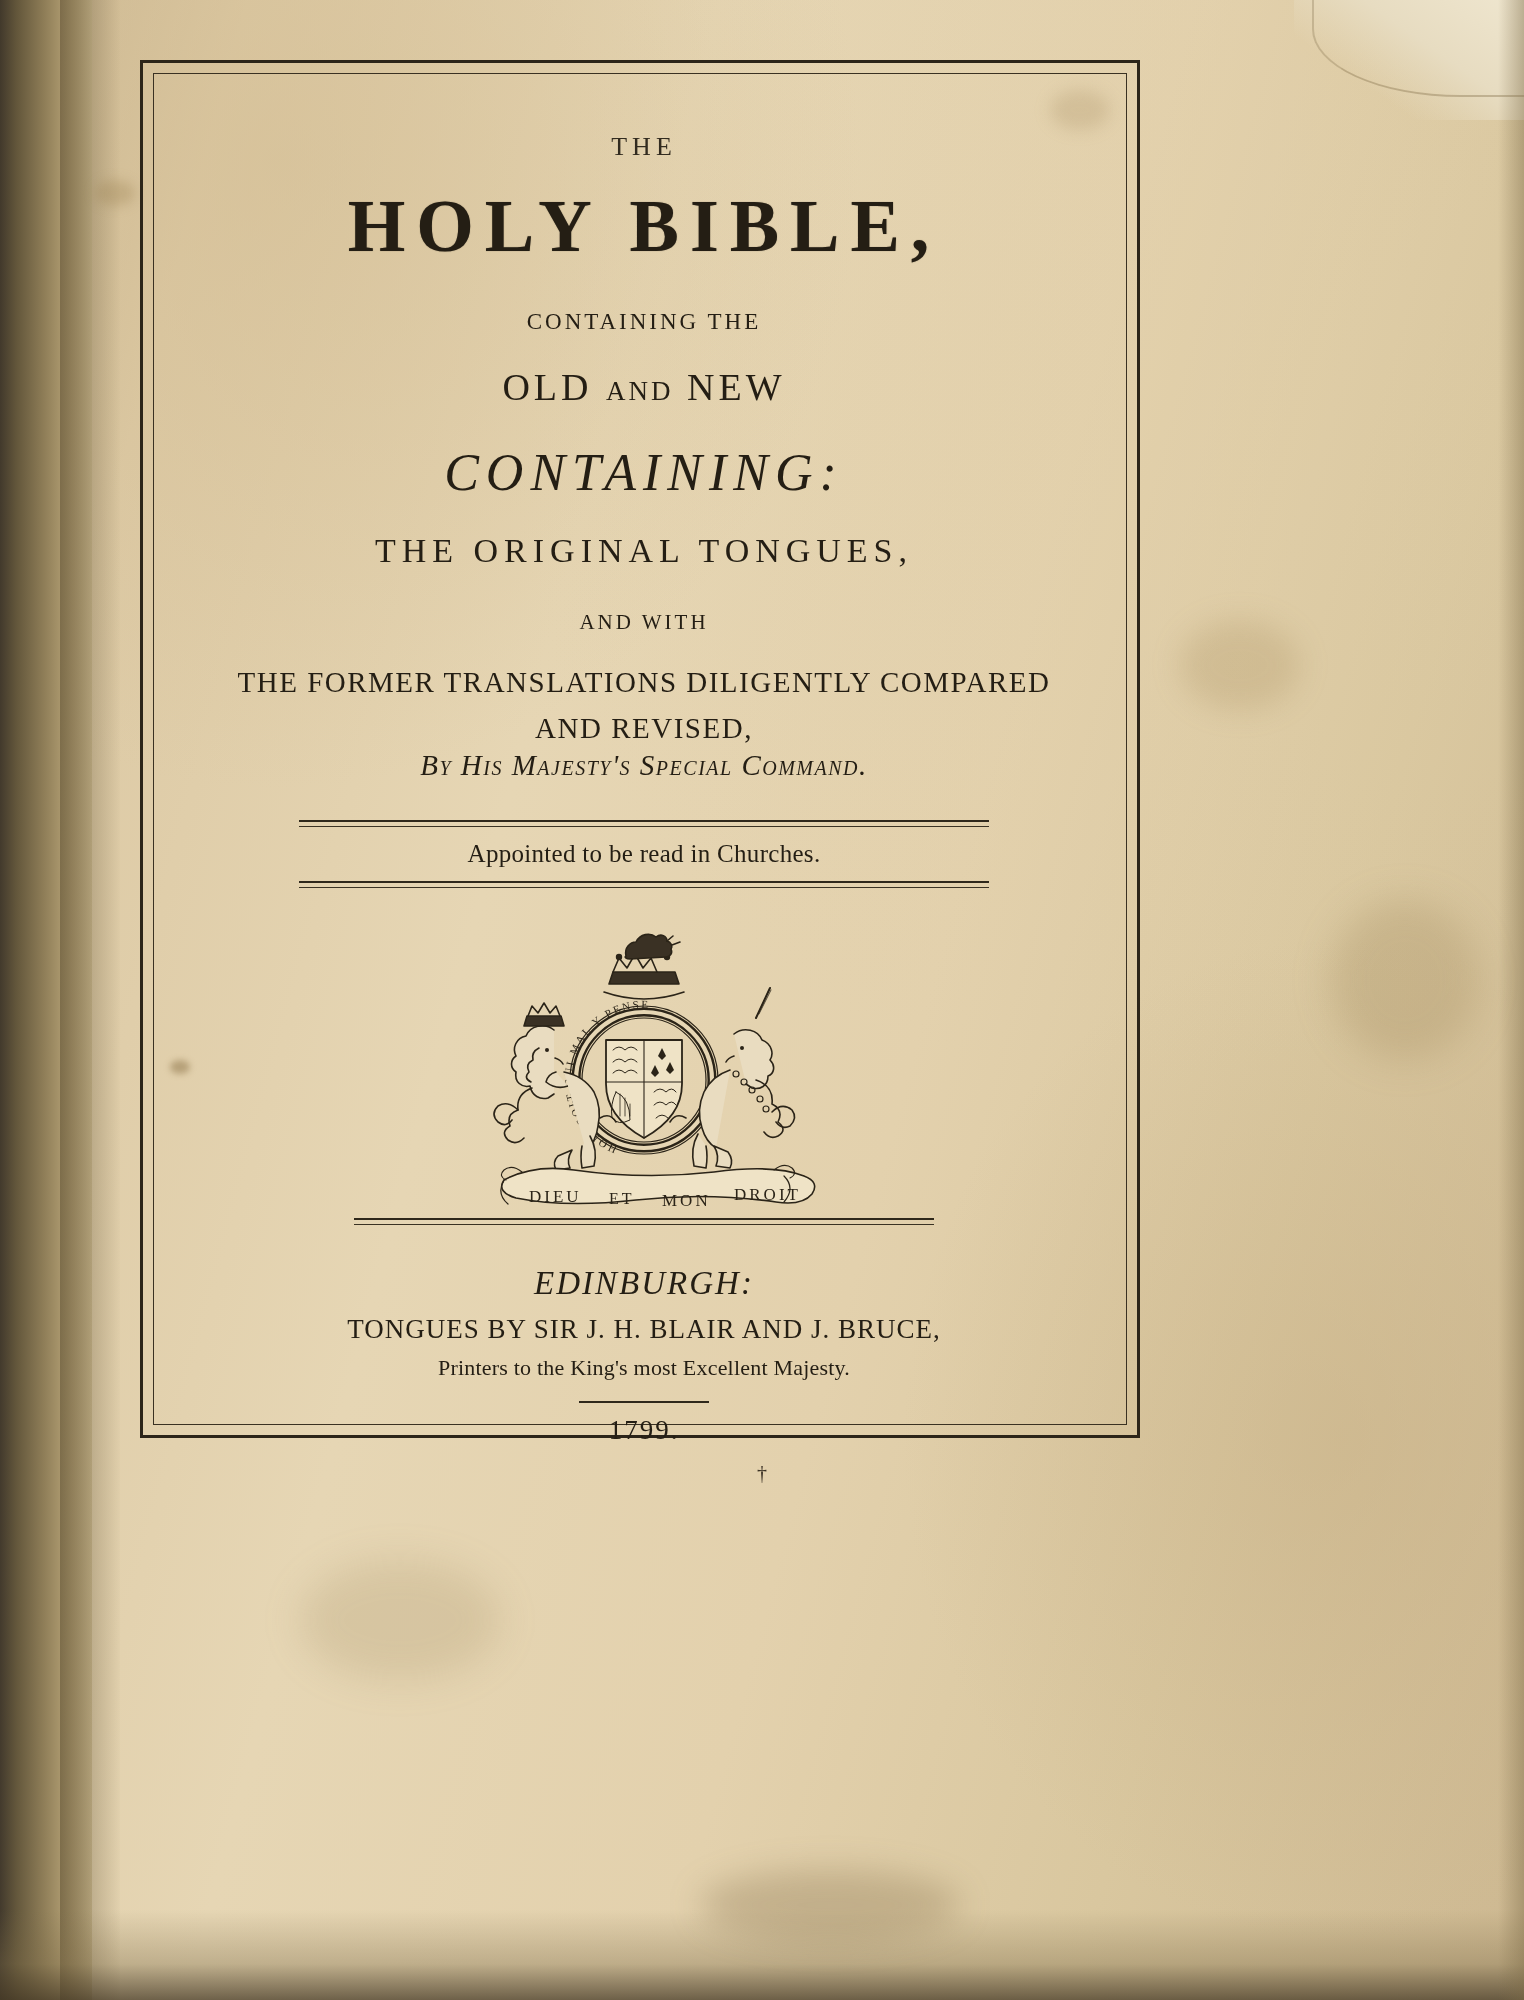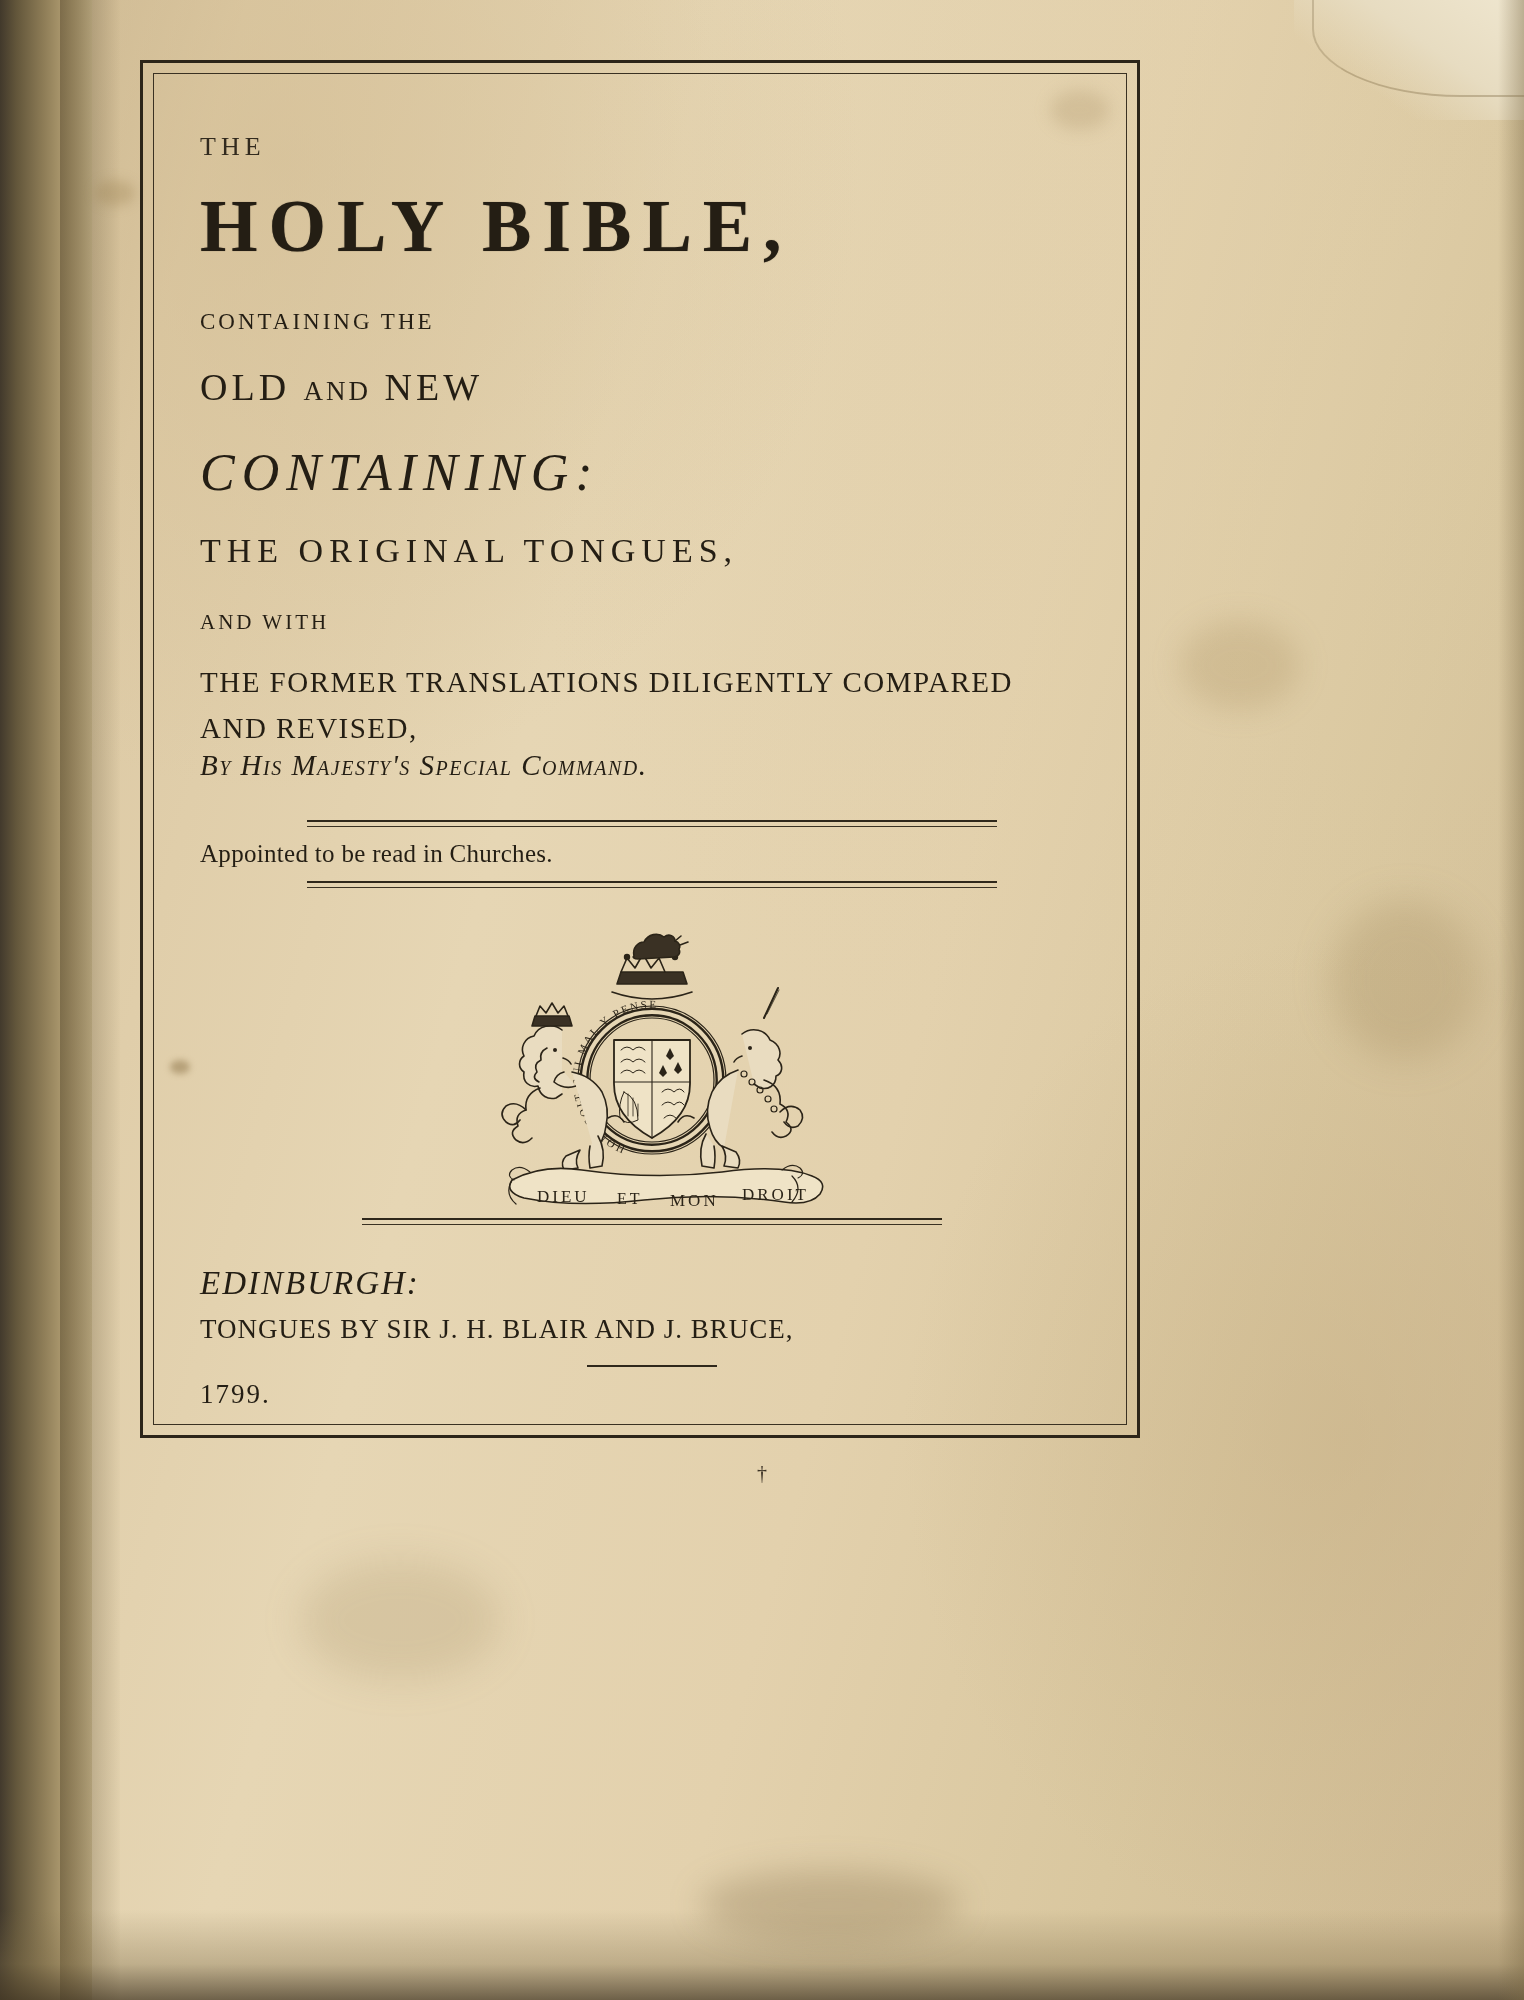--- a/index.html
+++ b/index.html
@@ -77,27 +77,27 @@
   .frame-inner {
     position: absolute;
     left: 10px;
     top: 10px;
     right: 10px;
     bottom: 10px;
     border: 1px solid #3a3122;
   }
   .content {
     position: absolute;
-    left: 172px;
+    left: 164px;
     top: 80px;
     width: 960px;
     height: 1338px;
     padding: 26px 28px;
     box-sizing: border-box;
-    text-align: left;
+    text-align: center;
     color: #241e14;
   }
 
   .l-the {
     font-size: 26px;
     letter-spacing: 5px;
     margin-top: 26px;
     font-variant: small-caps;
   }
   .l-holybible {
@@ -400,19 +400,20 @@
       </svg>
     </div>
 
     <div class="rule-block2">
       <div class="rule2"></div>
       <div class="rule2 thin"></div>
     </div>
 
     <div class="l-city">EDINBURGH:</div>
     <div class="l-printer">TONGUES BY SIR J. H. BLAIR AND J. BRUCE,</div>
+    <div class="l-printerline2">Printers to the King's most Excellent Majesty.</div>
 
     <div class="short-rule"></div>
     <div class="l-year">1799.</div>
   </div>
 
   <div class="signature">†</div>
 </div>
 
 </body></html>

